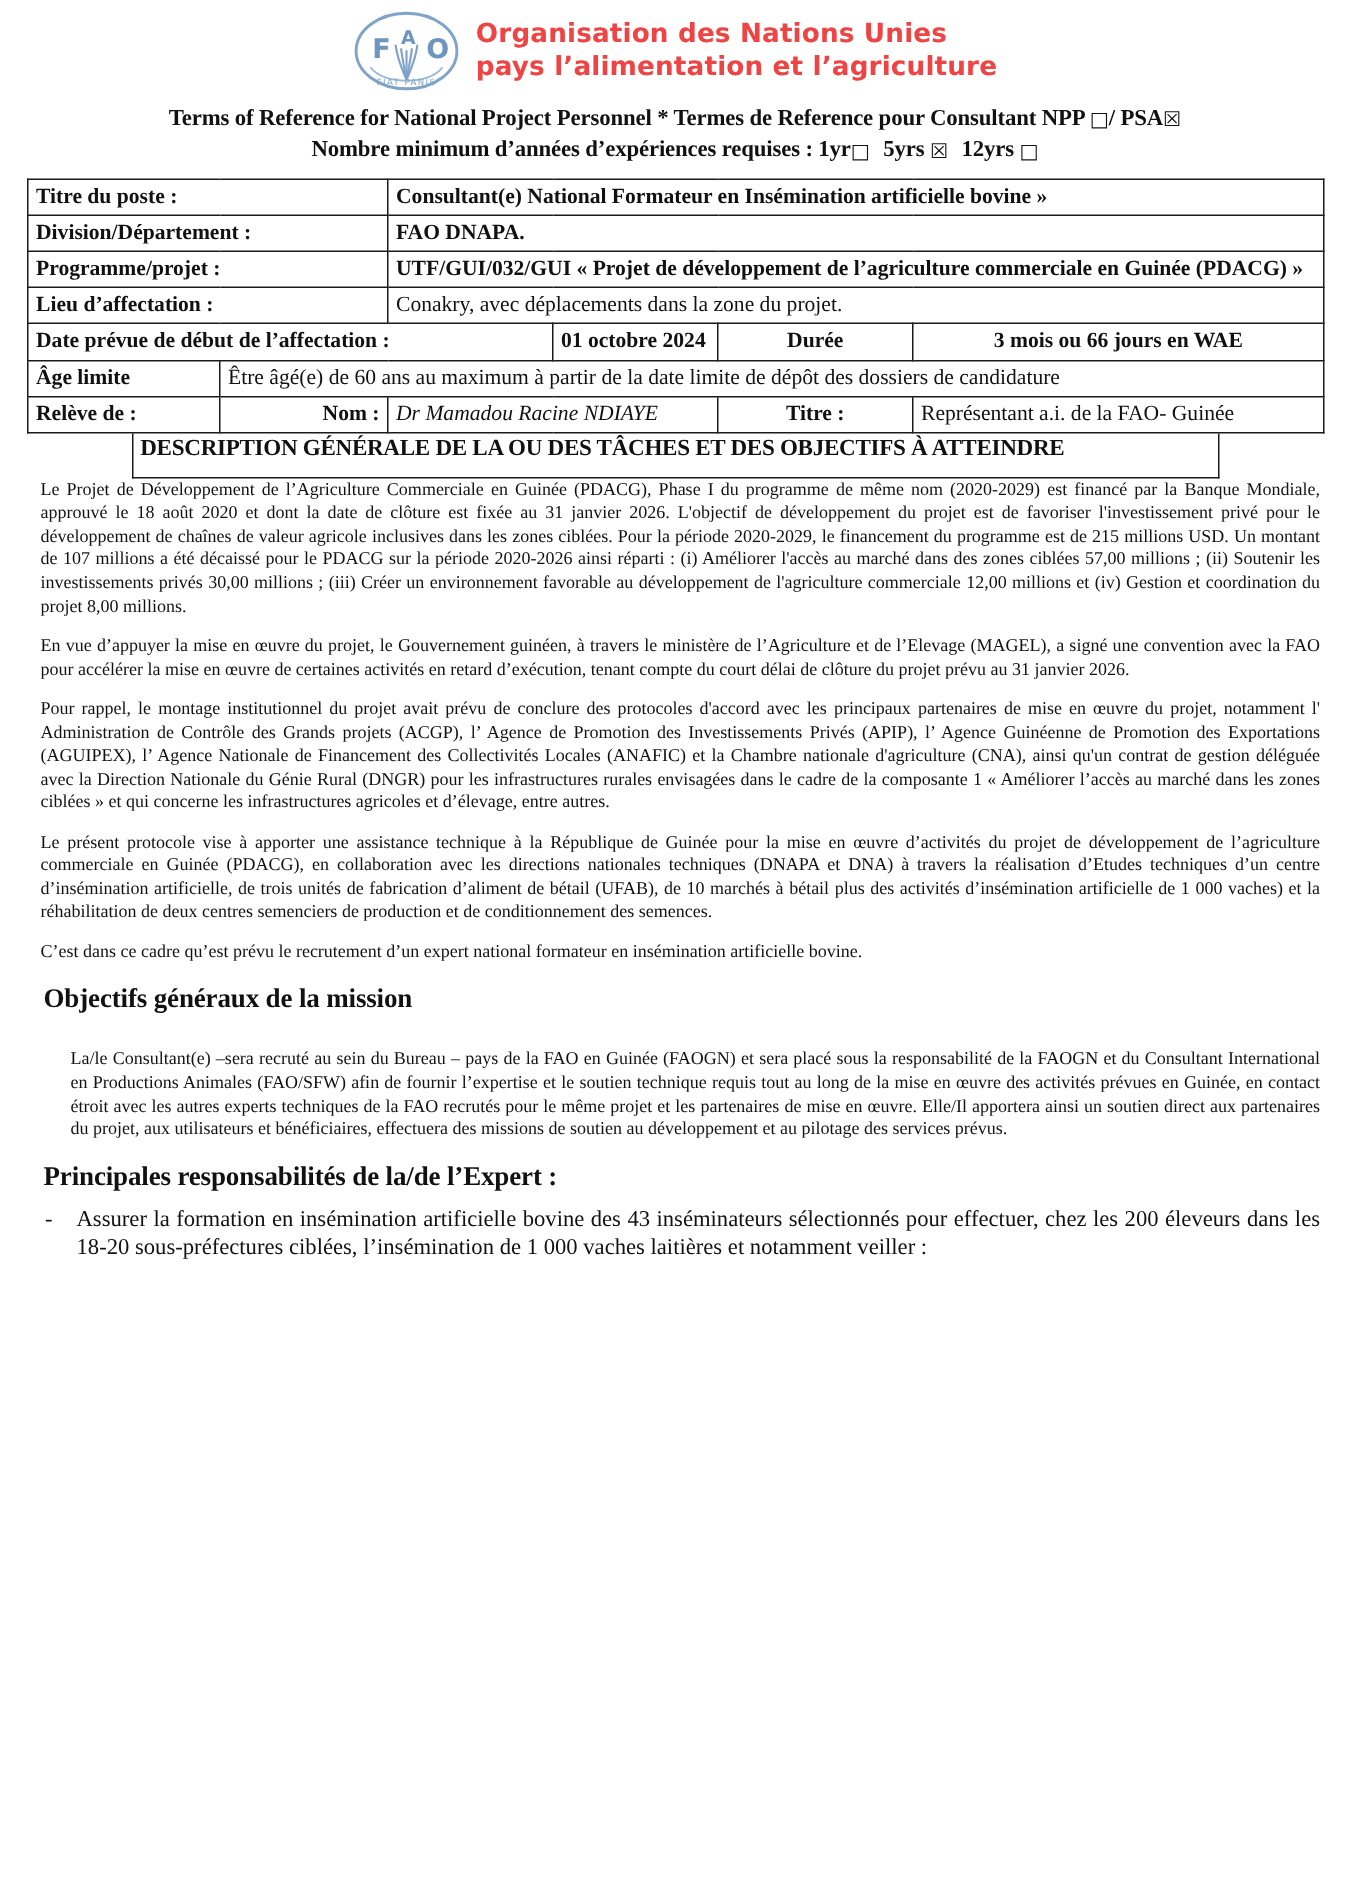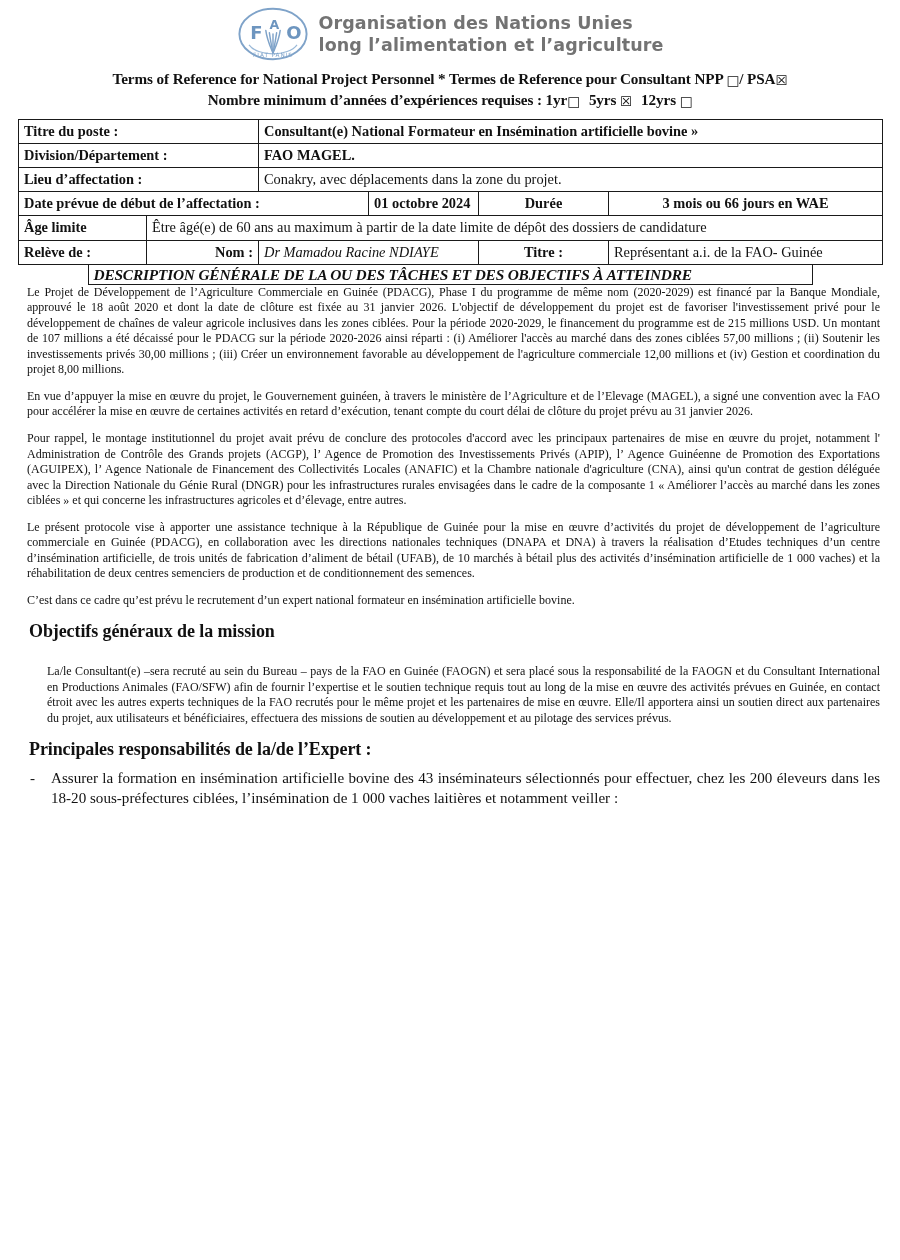--- a/index.html
+++ b/index.html
@@ -29,21 +29,21 @@
     align-items: center;
     justify-content: center;
     gap: 10px;
     padding-top: 6px;
     height: 62px;
     box-sizing: border-box;
   }
   .fao-logo { width: 72px; height: 56px; flex: 0 0 auto; }
   .fao-wordmark {
     font-family: "DejaVu Sans", "Liberation Sans", sans-serif;
-    color: #737373;
+    color: #ef4444;
     font-size: 17.5px;
     font-weight: 600;
     line-height: 1.28;
     letter-spacing: 0.1px;
   }
   .fao-wordmark div { white-space: nowrap; }
 
   
   .header-lines {
     text-align: center;
@@ -86,25 +86,24 @@
   .ital-bold { font-style: italic; font-weight: normal; }
   .ctr { text-align: center; }
 
   .desc-band {
     width: 725px;
     margin: 0 auto;
     border: 1px solid #1a1a1a;
     border-top: none;
     font-weight: bold;
     font-size: 15.4px;
-    padding: 1px 5px 0 5px;
+    padding: 1px 5px 10px 5px;
     box-sizing: border-box;
     letter-spacing: -0.2px;
     white-space: nowrap;
-    font-style: italic;
   }
 
   
   .body-wrap { width: 864px; margin: 0 auto; }
   h2.sec {
     font-size: 18px;
     font-weight: bold;
     margin: 13px 0 9px 0;
     padding-left: 9px;
     letter-spacing: -0.1px;
@@ -157,21 +156,21 @@
           <path d="M54 44 C56 58 58 68 60 78"></path>
           <path d="M66 44 C64 58 62 68 60 78"></path>
           <path d="M60 46 L60 78"></path>
         </g>
         <path d="M20 64 C34 84 86 84 100 64" fill="none" stroke="#9ab9d8" stroke-width="2"></path>
         <text x="60" y="84" text-anchor="middle" font-family="DejaVu Sans, sans-serif" font-size="9.5" letter-spacing="1.6" fill="#7fa3c9">FIAT PANIS</text>
       </svg>
     </span>
     <span class="fao-wordmark">
       <div>Organisation des Nations Unies</div>
-      <div>long l’alimentation et l’agriculture</div>
+      <div>pays l’alimentation et l’agriculture</div>
     </span>
   </div>
 
   <div class="header-lines">
     <div class="ln"><span>Terms of Reference for National Project Personnel * Termes de Reference pour Consultant NPP </span><span class="cb">□</span><span>/ PSA</span><span class="cb">☒</span></div>
     <div class="ln"><span>Nombre minimum d’années d’expériences requises : 1yr</span><span class="cb">□</span><span class="sp-wide"></span><span>5yrs</span> <span class="cb">☒</span><span class="sp-wide"></span><span>12yrs</span> <span class="cb">□</span></div>
   </div>
 
   <table class="info">
     <colgroup>
@@ -182,21 +181,25 @@
         <col style="width:130px">
         <col style="width:274px">
     </colgroup>
     <tbody>
       <tr>
         <td class="lbl" colspan="2">Titre du poste :</td>
         <td class="val" colspan="4">Consultant(e) National Formateur en Insémination artificielle bovine »</td>
       </tr>
       <tr>
         <td class="lbl" colspan="2">Division/Département :</td>
-        <td class="val" colspan="4">FAO MAGEL.</td>
+        <td class="val" colspan="4">FAO DNAPA.</td>
+      </tr>
+      <tr>
+        <td class="lbl" colspan="2">Programme/projet :</td>
+        <td class="val" colspan="4">UTF/GUI/032/GUI « Projet de développement de l’agriculture commerciale en Guinée (PDACG) »</td>
       </tr>
       <tr>
         <td class="lbl" colspan="2">Lieu d’affectation :</td>
         <td class="val-plain" colspan="4">Conakry, avec déplacements dans la zone du projet.</td>
       </tr>
       <tr>
         <td class="lbl noborder-r" colspan="3">Date prévue de début de l’affectation :</td>
         <td class="val noborder-l">01 octobre 2024</td>
         <td class="lbl ctr">Durée</td>
         <td class="val ctr">3 mois ou 66 jours en WAE</td>

